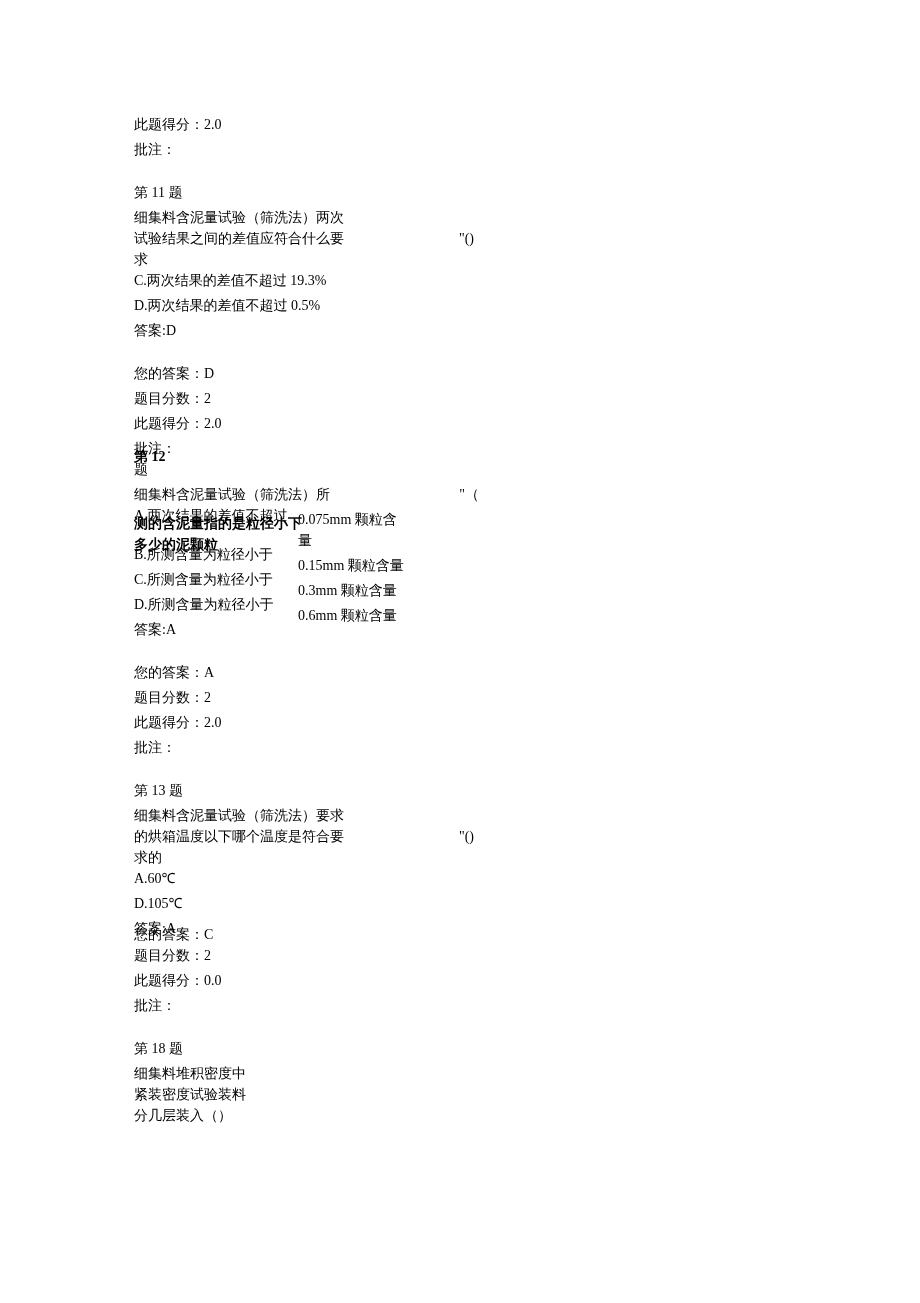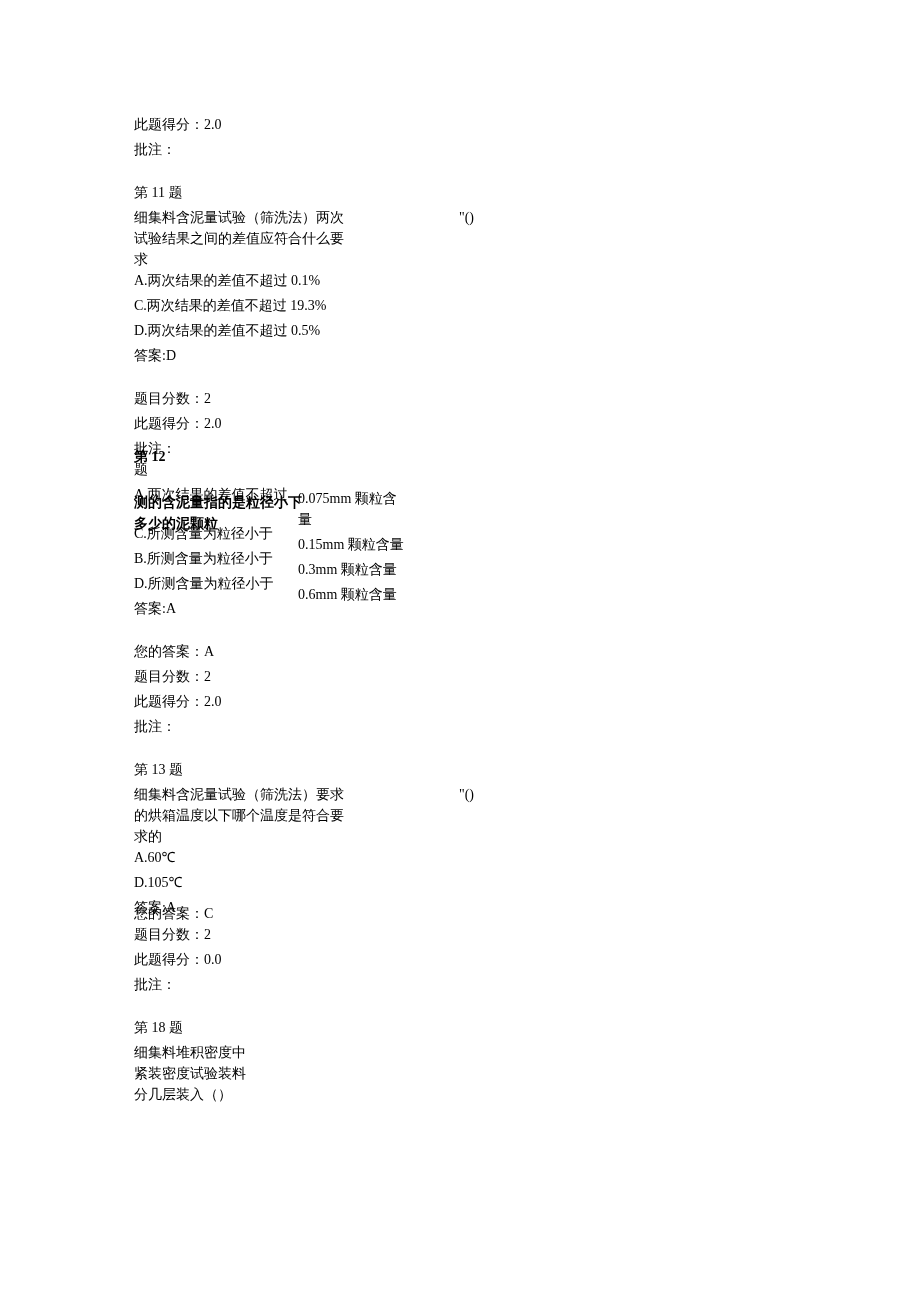--- a/index.html
+++ b/index.html
@@ -21,21 +21,21 @@
     box-sizing: border-box;
   }
   .line {
     margin-bottom: 4px;
   }
   .spacer {
     height: 18px;
   }
   .stem-row {
     display: flex;
-    align-items: flex-start;
+    align-items: center;
   }
   .stem-left {
     width: 220px;
   }
   .stem-left-narrow {
     width: 120px;
   }
   .stem-marker {
     margin-left: auto;
     padding-right: 280px;
@@ -83,46 +83,50 @@
   <div class="line">此题得分：2.0</div>
   <div class="line">批注：</div>
 
   <div class="spacer"></div>
 
   <div class="line">第 11 题</div>
   <div class="stem-row">
     <div class="stem-left">细集料含泥量试验（筛洗法）两次试验结果之间的差值应符合什么要求</div>
     <div class="stem-marker">"()</div>
   </div>
-  <div class="line">A.两次结果的差值不超过 0.1%</div>
   <div class="line">C.两次结果的差值不超过 19.3%</div>
   <div class="line">D.两次结果的差值不超过 0.5%</div>
   <div class="line">答案:D</div>
 
   <div class="spacer"></div>
 
+  <div class="line">您的答案：D</div>
   <div class="line">题目分数：2</div>
   <div class="line">此题得分：2.0</div>
 
   <div class="overlap-1">
     <div>批注：</div>
     <div class="under">第 12</div>
   </div>
   <div class="line">题</div>
 
+  <div class="stem-row">
+    <div class="stem-left">细集料含泥量试验（筛洗法）所</div>
+    <div class="stem-marker-12">"（</div>
+  </div>
 
   <div class="q12-wrap">
     <div class="q12-base">
       <div class="overlap-1">
         <div>A.两次结果的差值不超过</div>
         <div class="under" style="width:170px">测的含泥量指的是粒径小下多少的泥颗粒</div>
       </div>
       <div style="height:18px"></div>
+      <div class="line">B.所测含量为粒径小于</div>
       <div class="line">C.所测含量为粒径小于</div>
-      <div class="line">B.所测含量为粒径小于</div>
       <div class="line">D.所测含量为粒径小于</div>
       <div class="line">答案:A</div>
     </div>
     <div class="q12-col2">
       <div class="line">0.075mm 颗粒含量</div>
       <div class="line">0.15mm 颗粒含量</div>
       <div class="line">0.3mm 颗粒含量</div>
       <div class="line">0.6mm 颗粒含量</div>
     </div>
   </div>

